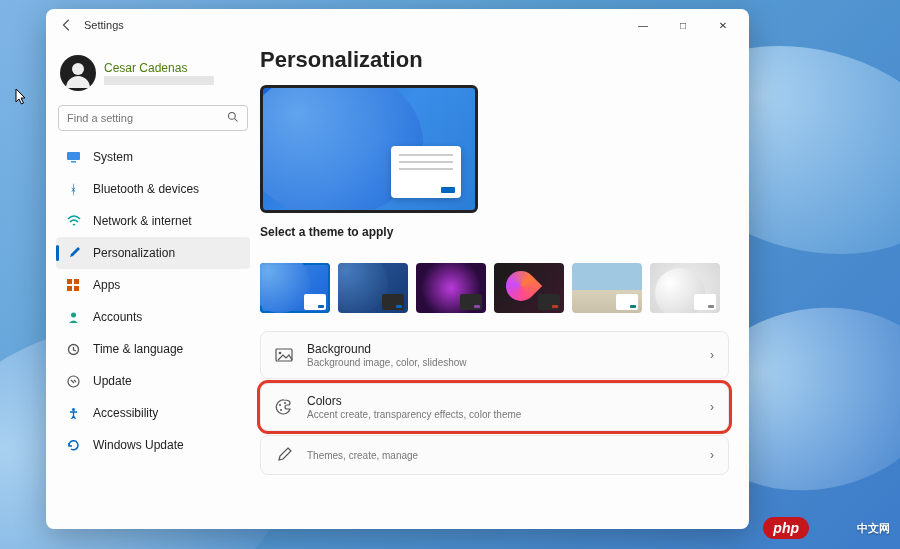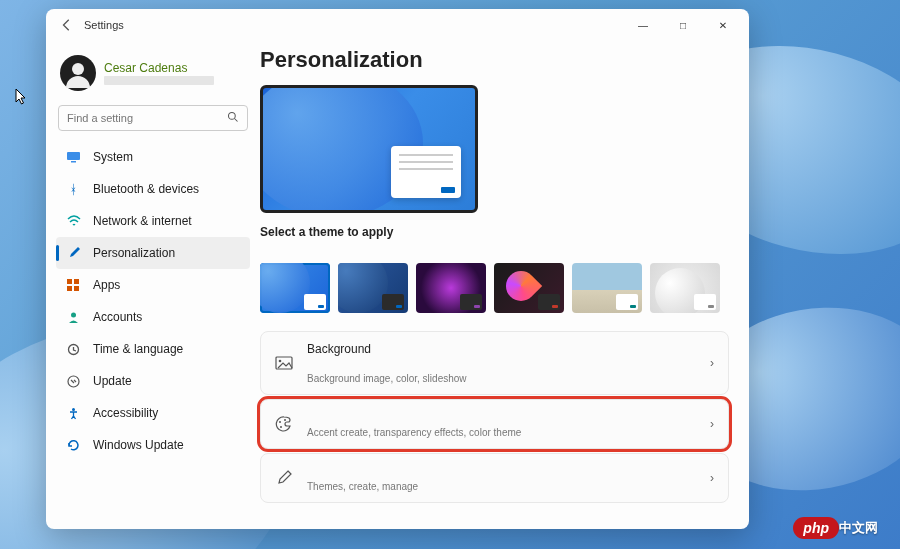--- a/index.html
+++ b/index.html
@@ -79,26 +79,26 @@
   .t-light::before { content:""; position:absolute; left:5px; top:5px; width:50px; height:50px; border-radius:50%; background:radial-gradient(circle at 30% 30%, #fff, #d0d0d0);}
   .mb-blue { background:#0067c0;}
   .mb-teal { background:#008080;}
   .mb-gray { background:#888;}
 
   .setting-row { border:1px solid #e8e8e8; border-radius:8px; background:#fbfbfb; display:flex; align-items:center; padding:10px 14px; margin-bottom:4px; cursor:pointer; gap:14px;}
   .setting-row.highlight { outline:3px solid #e03a2a; outline-offset:0;}
   .setting-icon { width:18px; height:18px; color:#444; display:flex; align-items:center; justify-content:center;}
   .setting-text { flex:1; }
   .setting-title { font-size:12px; color:#222; }
-  .setting-desc { font-size:10px; color:#777; margin-top:17px;}
+  .setting-desc { font-size:10px; color:#777; margin-top:1px;}
   .chev { color:#666; font-size:12px;}
 
-  .watermark { position:absolute; right:22px; bottom:10px; display:flex; align-items:center; z-index:50;}
+  .watermark { position:absolute; right:10px; bottom:10px; display:flex; align-items:center; gap:6px; z-index:50;}
   .php-badge { background:#c4161c; color:#fff; font-size:14px; font-weight:bold; font-style:italic; padding:3px 10px; border-radius:12px; font-family: Arial, sans-serif;}
-  .cn-text { color:#fff; font-size:13px; font-weight:600; text-shadow:0 1px 2px rgba(0,0,0,0.4);}
+  .cn-text { color:#fff; font-size:11px; font-weight:600; text-shadow:0 1px 2px rgba(0,0,0,0.4);margin-left:42px;}
 
   .content::-webkit-scrollbar { width:4px;}
   .content::-webkit-scrollbar-thumb { background:#ccc; border-radius:2px;}
 </style>
 </head>
 <body>
 
 <div class="bg-swoosh s1"></div>
 <div class="bg-swoosh s2"></div>
 <div class="bg-swoosh s3"></div>
@@ -302,20 +302,21 @@
       <div class="setting-row highlight">
         <span class="setting-icon">
             <svg width="18" height="16" viewBox="0 0 18 16">
               <path d="M9 1 A7 7 0 1 0 15 10 L12 10 A2 2 0 0 1 12 6 L14 6 Q16 4 14 2 Q12 1 9 1" stroke="#555" stroke-width="1.2" fill="none"></path>
               <circle cx="5" cy="6" r="1" fill="#555"></circle>
               <circle cx="6" cy="11" r="1" fill="#555"></circle>
               <circle cx="10" cy="4" r="1" fill="#555"></circle>
             </svg>
           </span>
         <div class="setting-text">
+          <div class="setting-title">Colors</div>
           <div class="setting-desc">Accent create, transparency effects, color theme</div>
         </div>
         <span class="chev">›</span>
       </div>
 
       <div class="setting-row">
         <span class="setting-icon">
             <svg width="16" height="16" viewBox="0 0 16 16">
               <path d="M12 1 L15 4 L7 12 L3 13 L4 9 Z" stroke="#555" stroke-width="1.2" fill="none"></path>
             </svg>

